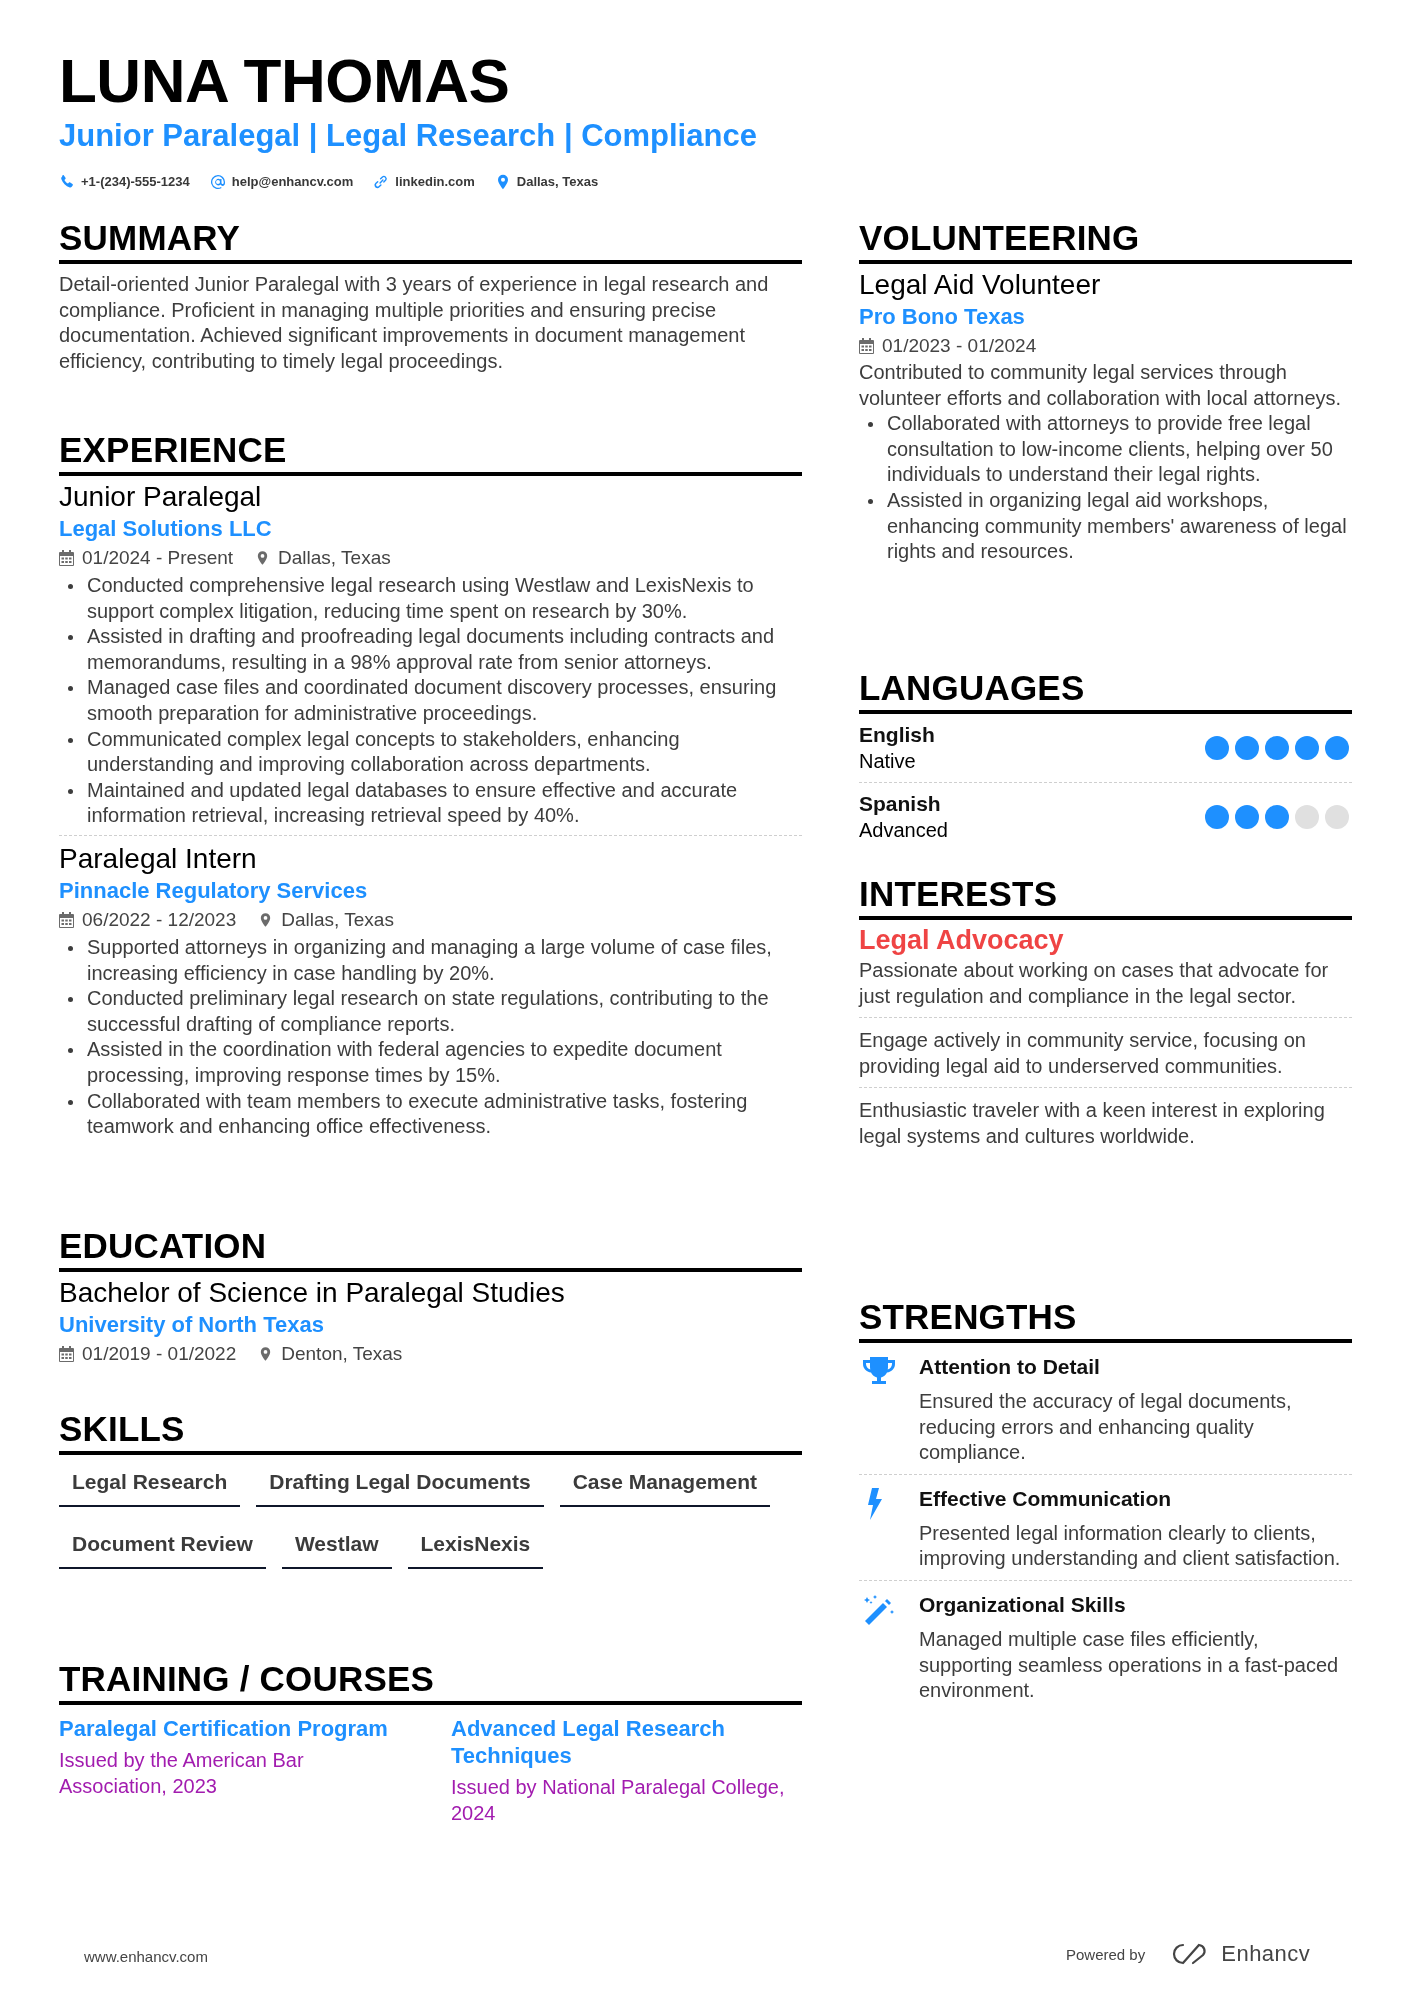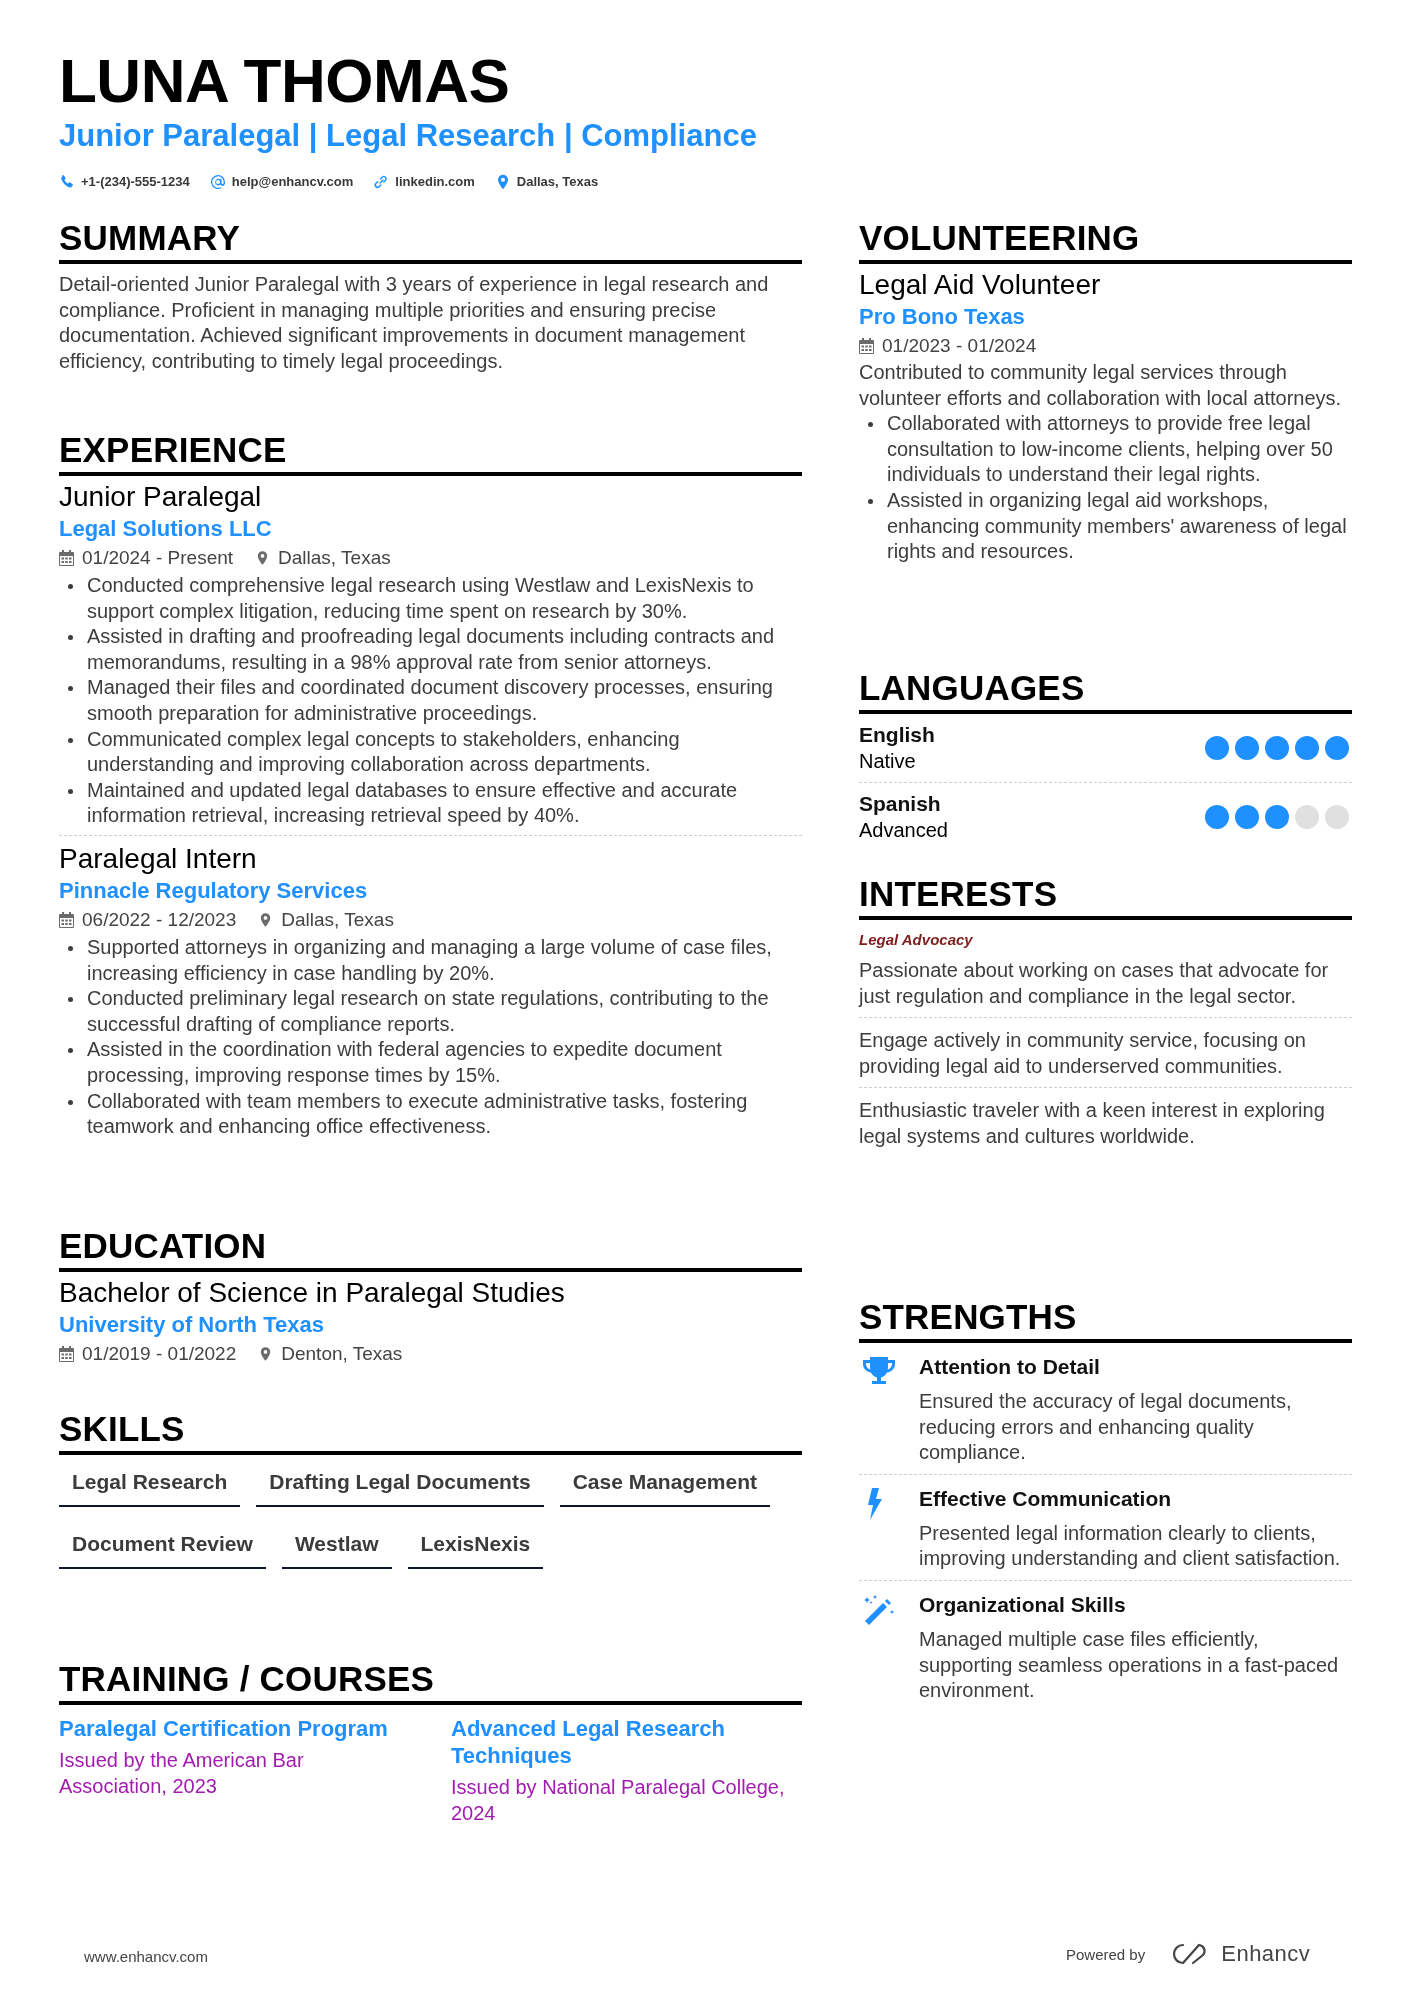--- a/index.html
+++ b/index.html
@@ -44,21 +44,21 @@
   .train-desc { font-size: 20px; color: #a21caf; line-height: 25.6px; margin-top: 6px; }
 
   
   .lang-row { display: flex; justify-content: space-between; align-items: center; height: 68px; }
   .lang-name { font-size: 21px; font-weight: 700; color: #111; line-height: 26px; }
   .lang-level { font-size: 20px; color: #000000; line-height: 26px; }
   .dots { display: flex; gap: 6px; margin-right: 3px; }
   .dot { width: 24px; height: 24px; border-radius: 50%; }
 
   
-  .int-title { font-size: 15px; font-weight: 700; color: #7f1d1d; line-height: 28px; font-style: italic; }
+  .int-title { font-size: 27px; font-weight: 700; color: #ef4444; line-height: 28px; }
   .int-desc { font-size: 20px; color: #3d3d3d; line-height: 25.6px; margin-top: 4px; }
 
   
   .str-item { display: flex; gap: 0; }
   .str-icon { width: 60px; flex: none; padding-top: 3px; padding-left: 2px; }
   .str-icon svg { width: 36px; height: 32px; fill: #1e90ff; }
   .str-title { font-size: 21px; font-weight: 700; color: #111; line-height: 28px; }
   .str-desc { font-size: 20px; color: #3d3d3d; line-height: 25.6px; margin-top: 8px; }
 
   
@@ -119,21 +119,21 @@
       <span class="meta-item">
         <svg viewBox="0 0 16 16">
             <path d="M8 0.8a5 5 0 0 0-5 5c0 3.6 5 9.4 5 9.4s5-5.8 5-9.4a5 5 0 0 0-5-5zm0 7a2 2 0 1 1 0-4 2 2 0 0 1 0 4z"></path>
           </svg>
         <span>Dallas, Texas</span>
       </span>
     </div>
     <ul class="bullets" style="margin-top:1px;">
       <li>Conducted comprehensive legal research using Westlaw and LexisNexis to support complex litigation, reducing time spent on research by 30%.</li>
       <li>Assisted in drafting and proofreading legal documents including contracts and memorandums, resulting in a 98% approval rate from senior attorneys.</li>
-      <li>Managed their files and coordinated document discovery processes, ensuring smooth preparation for administrative proceedings.</li>
+      <li>Managed case files and coordinated document discovery processes, ensuring smooth preparation for administrative proceedings.</li>
       <li>Communicated complex legal concepts to stakeholders, enhancing understanding and improving collaboration across departments.</li>
       <li>Maintained and updated legal databases to ensure effective and accurate information retrieval, increasing retrieval speed by 40%.</li>
     </ul>
   </div>
 
   <div class="dash" style="margin-top:6px;"></div>
 
   <div style="margin-top:6px;">
     <div class="role">Paralegal Intern</div>
     <div class="org">Pinnacle Regulatory Services</div>

